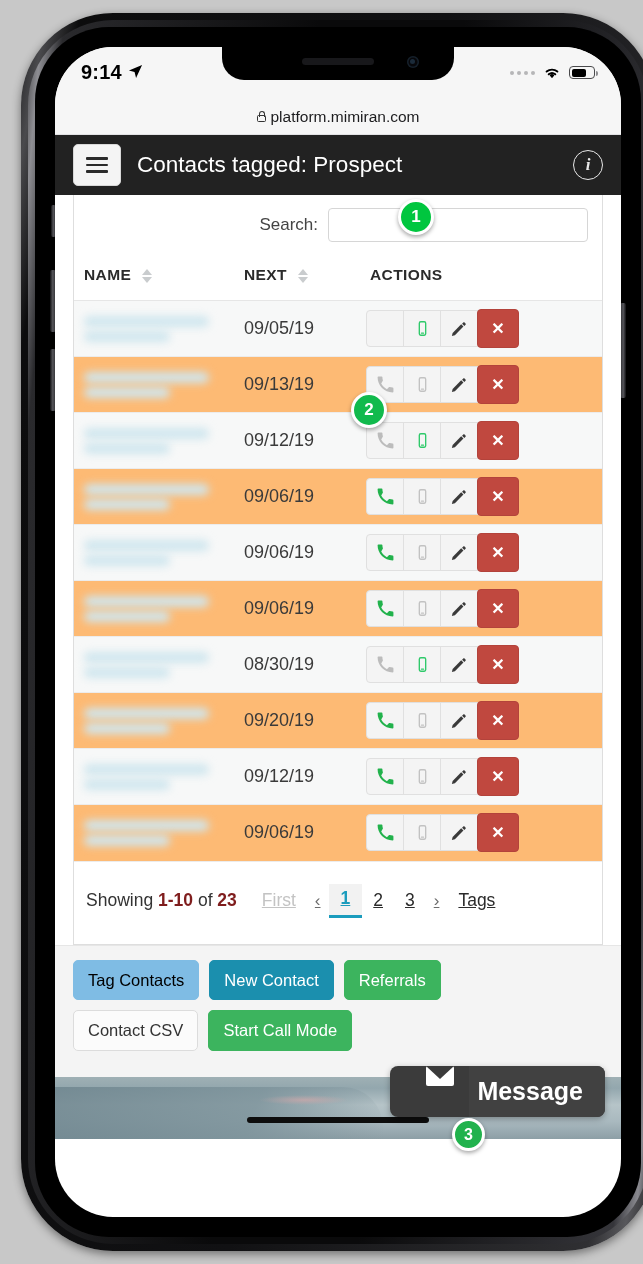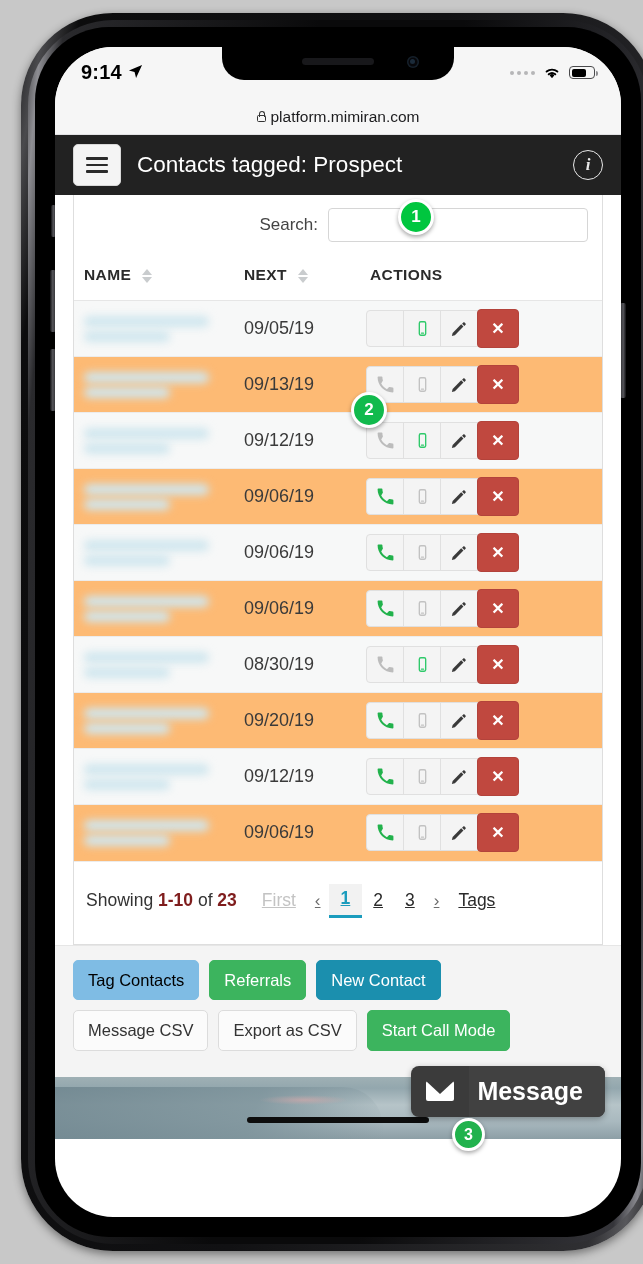--- a/index.html
+++ b/index.html
@@ -218,23 +218,24 @@
     background:radial-gradient(ellipse at center,rgba(226,170,170,.55),rgba(226,170,170,0) 70%);
   }
   .homebar{
     position:absolute; left:50%; transform:translateX(-50%); bottom:16px;
     width:182px; height:6px; border-radius:3px; background:#0d0d0d; z-index:5;
   }
 
   
   .msg-fab{
     position:absolute; right:16px; bottom:22px;
-    display:flex; align-items:center; background:#3b3b3b;
+    display:flex; align-items:flex-start; background:#3b3b3b;
     border-radius:8px; overflow:hidden; z-index:20;
     box-shadow:0 2px 6px rgba(0,0,0,.3);
+    padding-left:21px;
   }
   .msg-ico{ width:58px; display:flex;align-items:center;justify-content:center; background:#3b3b3b;}
   .msg-lbl{ color:#fff; font-size:25px; font-weight:bold; padding:13px 22px 13px 8px;
             background:#414141; line-height:1; }
   .envelope{ width:28px;height:20px;background:#fff;border-radius:2px;position:relative;}
   .envelope:after{
     content:""; position:absolute; left:0; top:0; width:0;height:0;
     border-left:14px solid transparent;border-right:14px solid transparent;
     border-top:13px solid #3b3b3b;
   }
@@ -629,26 +630,25 @@
             <div class="pg">3</div>
             <div class="pg chev">›</div>
             <div class="pg">Tags</div>
           </div>
 
         </div>
 
         <div class="toolbar">
           <div class="btn-row">
             <button class="btn btn-light-blue">Tag Contacts</button>
+            <button class="btn btn-teal">New Contact</button>
             <button class="btn btn-green">Referrals</button>
-            <button class="btn btn-teal">New Contact</button>
           </div>
           <div class="btn-row">
-            <button class="btn btn-white">Message CSV</button>
-            <button class="btn btn-white">Export as CSV</button>
+            <button class="btn btn-white">Contact CSV</button>
             <button class="btn btn-green">Start Call Mode</button>
           </div>
         </div>
 
         <div class="wall">
           <div class="homebar"></div>
         </div>
 
         <div class="msg-fab">
           <div class="msg-ico">

